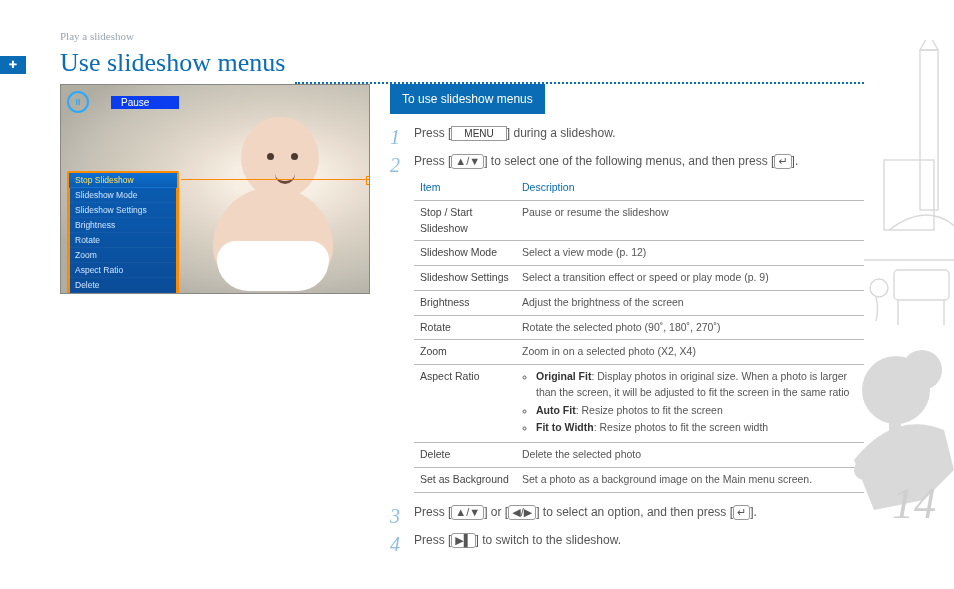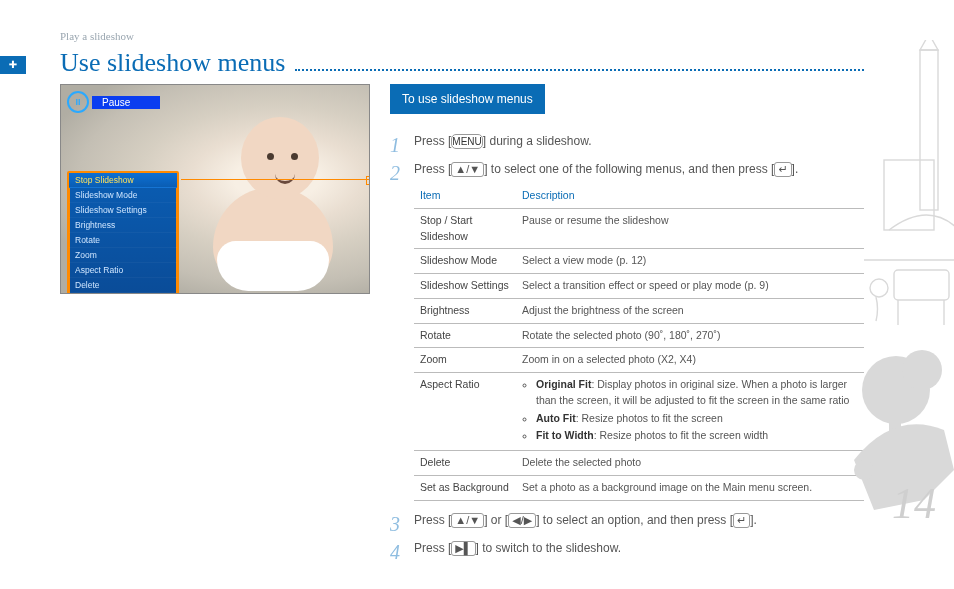--- a/index.html
+++ b/index.html
@@ -1,40 +1,40 @@
 <!DOCTYPE html>
 <html><head>
 <meta charset="utf-8">
 <style>
   html,body{margin:0;padding:0;font-family:Arial,Helvetica,sans-serif;background:#f5f5f5}
   .page{width:954px;height:589px;background:#fff;position:relative;overflow:hidden;box-sizing:border-box;padding:30px 90px 30px 60px}
   .tab{position:absolute;left:0;top:56px;width:26px;height:18px;background:#0a6cb5;color:#fff;font-size:10px;text-align:center;line-height:18px}
   .crumb{color:#9aa6b0;font-size:11px;font-family:Georgia,serif}
-  h1.title{font-family:Georgia,'Times New Roman',serif;font-weight:normal;color:#0a6cb5;font-size:26px;margin:6px 0 6px 0;display:flex;align-items:center;gap:10px}
+  h1.title{font-family:Georgia,'Times New Roman',serif;font-weight:normal;color:#0a6cb5;font-size:26px;margin:6px 0 6px 0;display:flex;align-items:flex-end;gap:10px}
   h1.title .dots{flex:1;border-bottom:2px dotted #0a6cb5;height:1px;position:relative;top:6px}
   .intro{font-size:12px;color:#444;margin:0 0 18px 0}
   .cols{display:flex;gap:20px}
   .left{width:310px;flex-shrink:0}
   .right{flex:1;min-width:0}
   .shot{border:1px solid #888;width:100%;height:210px;box-sizing:border-box;position:relative;overflow:hidden;background:radial-gradient(ellipse at 70% 45%,#f7efe4 14%,#e9ded1 28%,#d6cfc2 45%,#c4bfb4 65%,#b0ada3 80%)}
   .topbar{position:absolute;left:6px;top:6px;right:6px;display:flex;align-items:center;gap:4px}
-  .pause-chip{display:flex;align-items:center;gap:3px}
+  .pause-chip{display:flex;align-items:center;gap:22px}
   .pill-icon{width:18px;height:18px;border-radius:50%;border:2px solid #2aa9ff;display:flex;align-items:center;justify-content:center;color:#2aa9ff;font-size:9px;font-weight:bold}
   .pause-label{background:#0a3df0;color:#fff;font-size:10px;padding:1px 30px 1px 10px;border-radius:0}
   .menu{position:absolute;left:6px;top:86px;width:108px;border:2px solid #ff8a00;background:linear-gradient(#0a5db3,#0a4a95);padding:0;border-radius:2px;box-shadow:0 0 0 1px #ff8a00 inset}
   .menu .mi{font-size:8.5px;color:#cfe6ff;padding:2px 6px;border-bottom:1px solid rgba(255,255,255,0.04);white-space:nowrap}
   .menu .mi.sel{color:#ffe15a;background:linear-gradient(#0d70d4,#0a5db3)}
   .menu .mi:last-child{border-bottom:none;color:#9fc9ef}
   .connector{position:absolute;left:120px;top:94px;width:190px;height:0;border-top:1px solid #ff8a00}
   .connector::after{content:"";position:absolute;right:-4px;top:-4px;width:7px;height:7px;border:1px solid #ff8a00}
-  .section-bar{background:#0a6cb5;color:#fff;display:inline-block;padding:8px 12px;font-size:12px;margin-bottom:18px}
+  .section-bar{background:#0a6cb5;color:#fff;display:inline-block;padding:8px 12px;font-size:12px;margin-bottom:10px}
   ol.steps{list-style:none;margin:0;padding:0;counter-reset:step}
   ol.steps>li{position:relative;padding-left:24px;margin-bottom:10px;font-size:12px;color:#555;line-height:1.5}
   ol.steps>li::before{counter-increment:step;content:counter(step);position:absolute;left:0;top:-2px;font-family:Georgia,serif;font-style:italic;color:#8fbde0;font-size:20px}
-  .key{font-size:10px;border:1px solid #999;border-radius:5px;padding:0 0;display:inline-block;vertical-align:middle;line-height:1.3;color:#333;background:#fff}
+  .key{font-size:10px;border:1px solid #999;border-radius:0;padding:0 12px;display:inline-block;vertical-align:middle;line-height:1.3;color:#333;background:#fff}
   .glyph{font-size:11px;display:inline-block;border:1px solid #999;border-radius:3px;padding:0 3px;line-height:1.2;vertical-align:middle}
   table.opts{width:100%;border-collapse:collapse;font-size:10.5px;color:#555;margin-top:6px;margin-bottom:6px}
   table.opts th, table.opts td{border-top:1px solid #bbb;border-bottom:1px solid #bbb;text-align:left;padding:4px 6px;vertical-align:top}
   table.opts thead th{color:#0a6cb5;font-weight:normal;border-top:none}
   table.opts td.item{width:90px; color:#444}
   .bullets{margin:0;padding-left:14px}
   .bullets li{margin-bottom:2px}
   .bullets b{color:#333}
   .pagebg{position:absolute;right:0;top:0;bottom:0;width:100px;pointer-events:none;overflow:hidden}
   .pagebg svg{position:absolute;right:-10px;top:40px;width:140px;height:520px;opacity:1}

